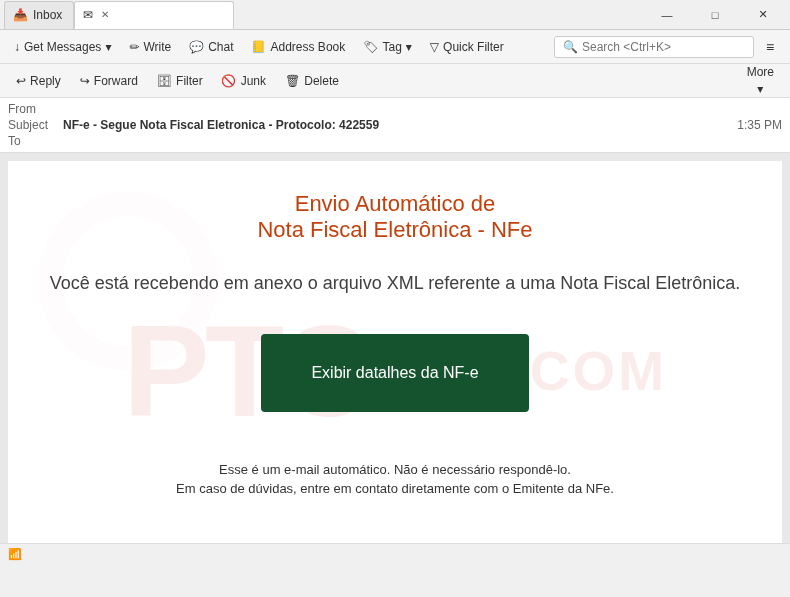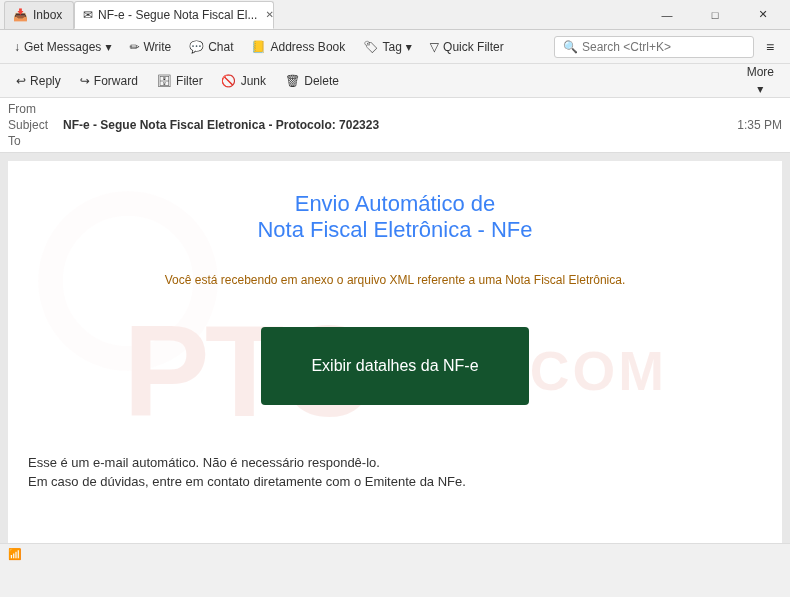--- a/index.html
+++ b/index.html
@@ -221,44 +221,44 @@
       opacity: 0.15;
     }
 
     .email-content {
       position: relative;
       z-index: 2;
       text-align: center;
     }
     .email-title {
       font-size: 22px;
-      color: #3b82f6;
+      color: #c2410c;
       margin-bottom: 30px;
       font-weight: normal;
     }
     .email-subtitle {
-      font-size: 12px;
-      color: #a16207;
+      font-size: 18px;
+      color: #404040;
       margin-bottom: 40px;
     }
     .cta-button {
       display: inline-block;
       background: #14532d;
       color: #fff;
       padding: 30px 50px;
       border-radius: 4px;
       font-size: 16px;
       cursor: pointer;
       margin-bottom: 50px;
       border: none;
     }
     .email-footer {
       font-size: 13px;
       color: #333;
-      text-align: left;
+      text-align: center;
     }
     .email-footer p { margin-bottom: 4px; }
 
     
     .status-bar {
       background: #f0f0f0;
       height: 22px;
       display: flex;
       align-items: center;
       padding: 0 8px;
@@ -276,21 +276,20 @@
 <body>
 
 <div class="title-bar">
   <div class="title-bar-tabs">
     <div class="tab tab-inbox">
       <span>📥</span>
       <span>Inbox</span>
     </div>
     <div class="tab tab-email active">
       <span>✉</span>
-      <span>NF-e - Segue Nota Fiscal El...</span>
       <span class="tab-close">✕</span>
     </div>
   </div>
   <div class="window-controls">
     <div class="win-btn">
       <span>—</span>
     </div>
     <div class="win-btn">
       <span>□</span>
     </div>
@@ -363,21 +362,21 @@
   </div>
 </div>
 
 <div class="email-header">
   <div class="email-meta-row">
     <span class="meta-label">From</span>
     <span class="meta-value"></span>
   </div>
   <div class="email-meta-row">
     <span class="meta-label">Subject</span>
-    <span class="meta-value subject-value">NF-e - Segue Nota Fiscal Eletronica - Protocolo: 702323</span>
+    <span class="meta-value subject-value">NF-e - Segue Nota Fiscal Eletronica - Protocolo: 422559</span>
     <span class="time-value">1:35 PM</span>
   </div>
   <div class="email-meta-row">
     <span class="meta-label">To</span>
     <span class="meta-value"></span>
   </div>
 </div>
 
 <div class="email-body-container" style="height: 390px;">
   <div class="email-body">

